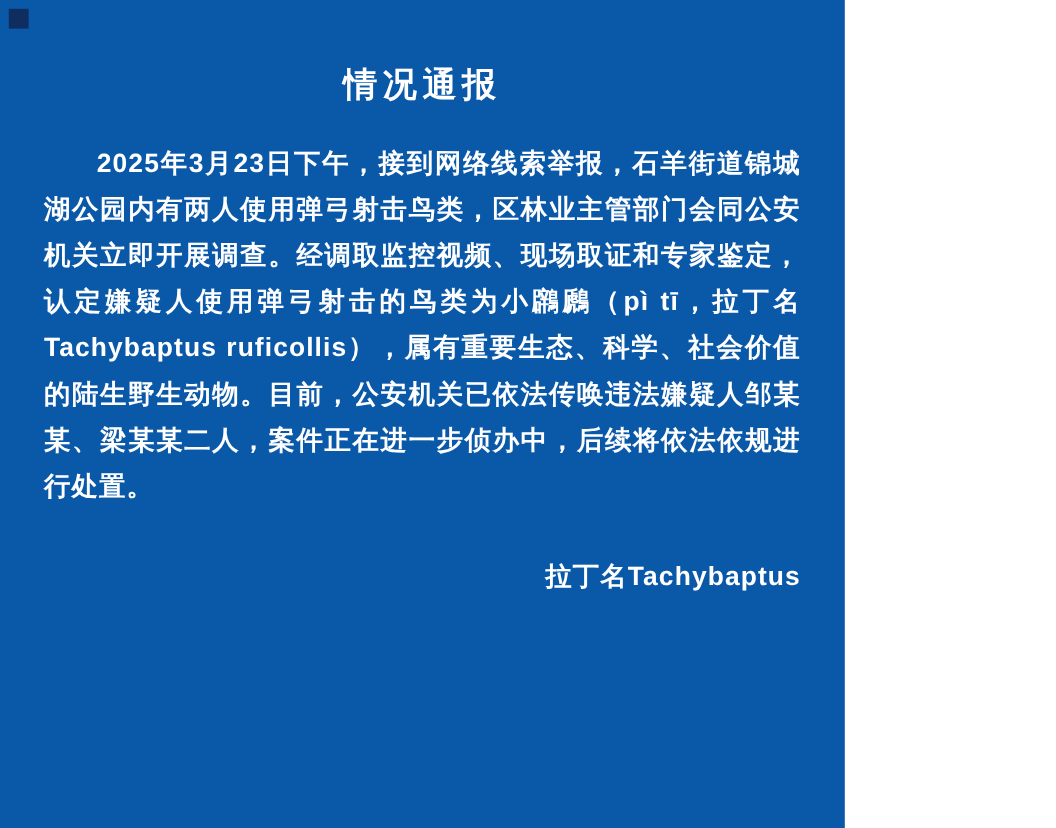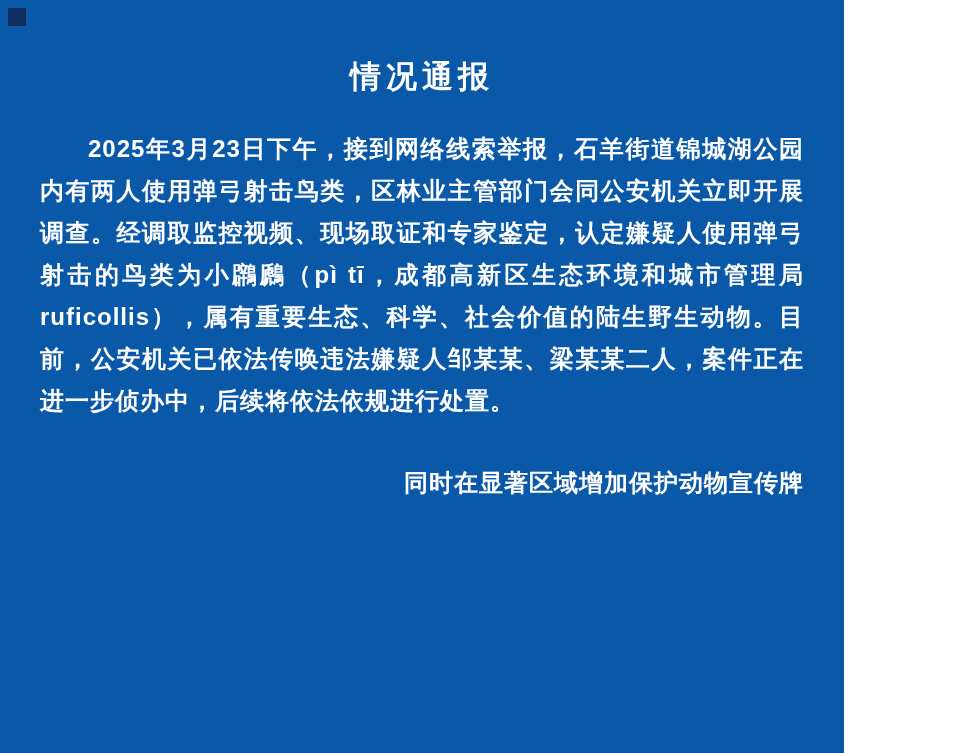--- a/index.html
+++ b/index.html
@@ -7,21 +7,21 @@
     padding: 0;
   }
   body {
     width: 960px;
     height: 753px;
     font-family: "Liberation Sans", "DejaVu Sans", sans-serif;
     overflow: hidden;
   }
   .page {
     position: relative;
-    width: 844px;
+    width: 768px;
     height: 753px;
     box-sizing: border-box;
     padding: 40px 40px 0 40px;
     background: #0a58a8;
     color: #ffffff;
   }
   .corner-mark {
     position: absolute;
     top: 8px;
     left: 8px;
@@ -61,19 +61,19 @@
 </style>
 </head>
 <body>
 
 <div class="page">
   <div class="corner-mark"></div>
 
   <h1 class="title">情况通报</h1>
 
   <div class="content">
-    <p>2025年3月23日下午，接到网络线索举报，石羊街道锦城湖公园内有两人使用弹弓射击鸟类，区林业主管部门会同公安机关立即开展调查。经调取监控视频、现场取证和专家鉴定，认定嫌疑人使用弹弓射击的鸟类为小鸊鷉（pì tī，成都高新区生态环境和城市管理局 ruficollis），属有重要生态、科学、社会价值的陆生野生动物。目前，公安机关已依法传唤违法嫌疑人邹某某、梁某某二人，案件正在进一步侦办中，后续将依法依规进行处置。</p>
+    <p>2025年3月23日下午，接到网络线索举报，石羊街道锦城湖公园内有两人使用弹弓射击鸟类，区林业主管部门会同公安机关立即开展调查。经调取监控视频、现场取证和专家鉴定，认定嫌疑人使用弹弓射击的鸟类为小鸊鷉（pì tī，拉丁名Tachybaptus ruficollis），属有重要生态、科学、社会价值的陆生野生动物。目前，公安机关已依法传唤违法嫌疑人邹某某、梁某某二人，案件正在进一步侦办中，后续将依法依规进行处置。</p>
   </div>
 
   <div class="signature-block">
-    <div>同时在显著区域增加保护动物宣传牌</div>
+    <div>拉丁名Tachybaptus</div>
   </div>
 </div>
 
 </body></html>

